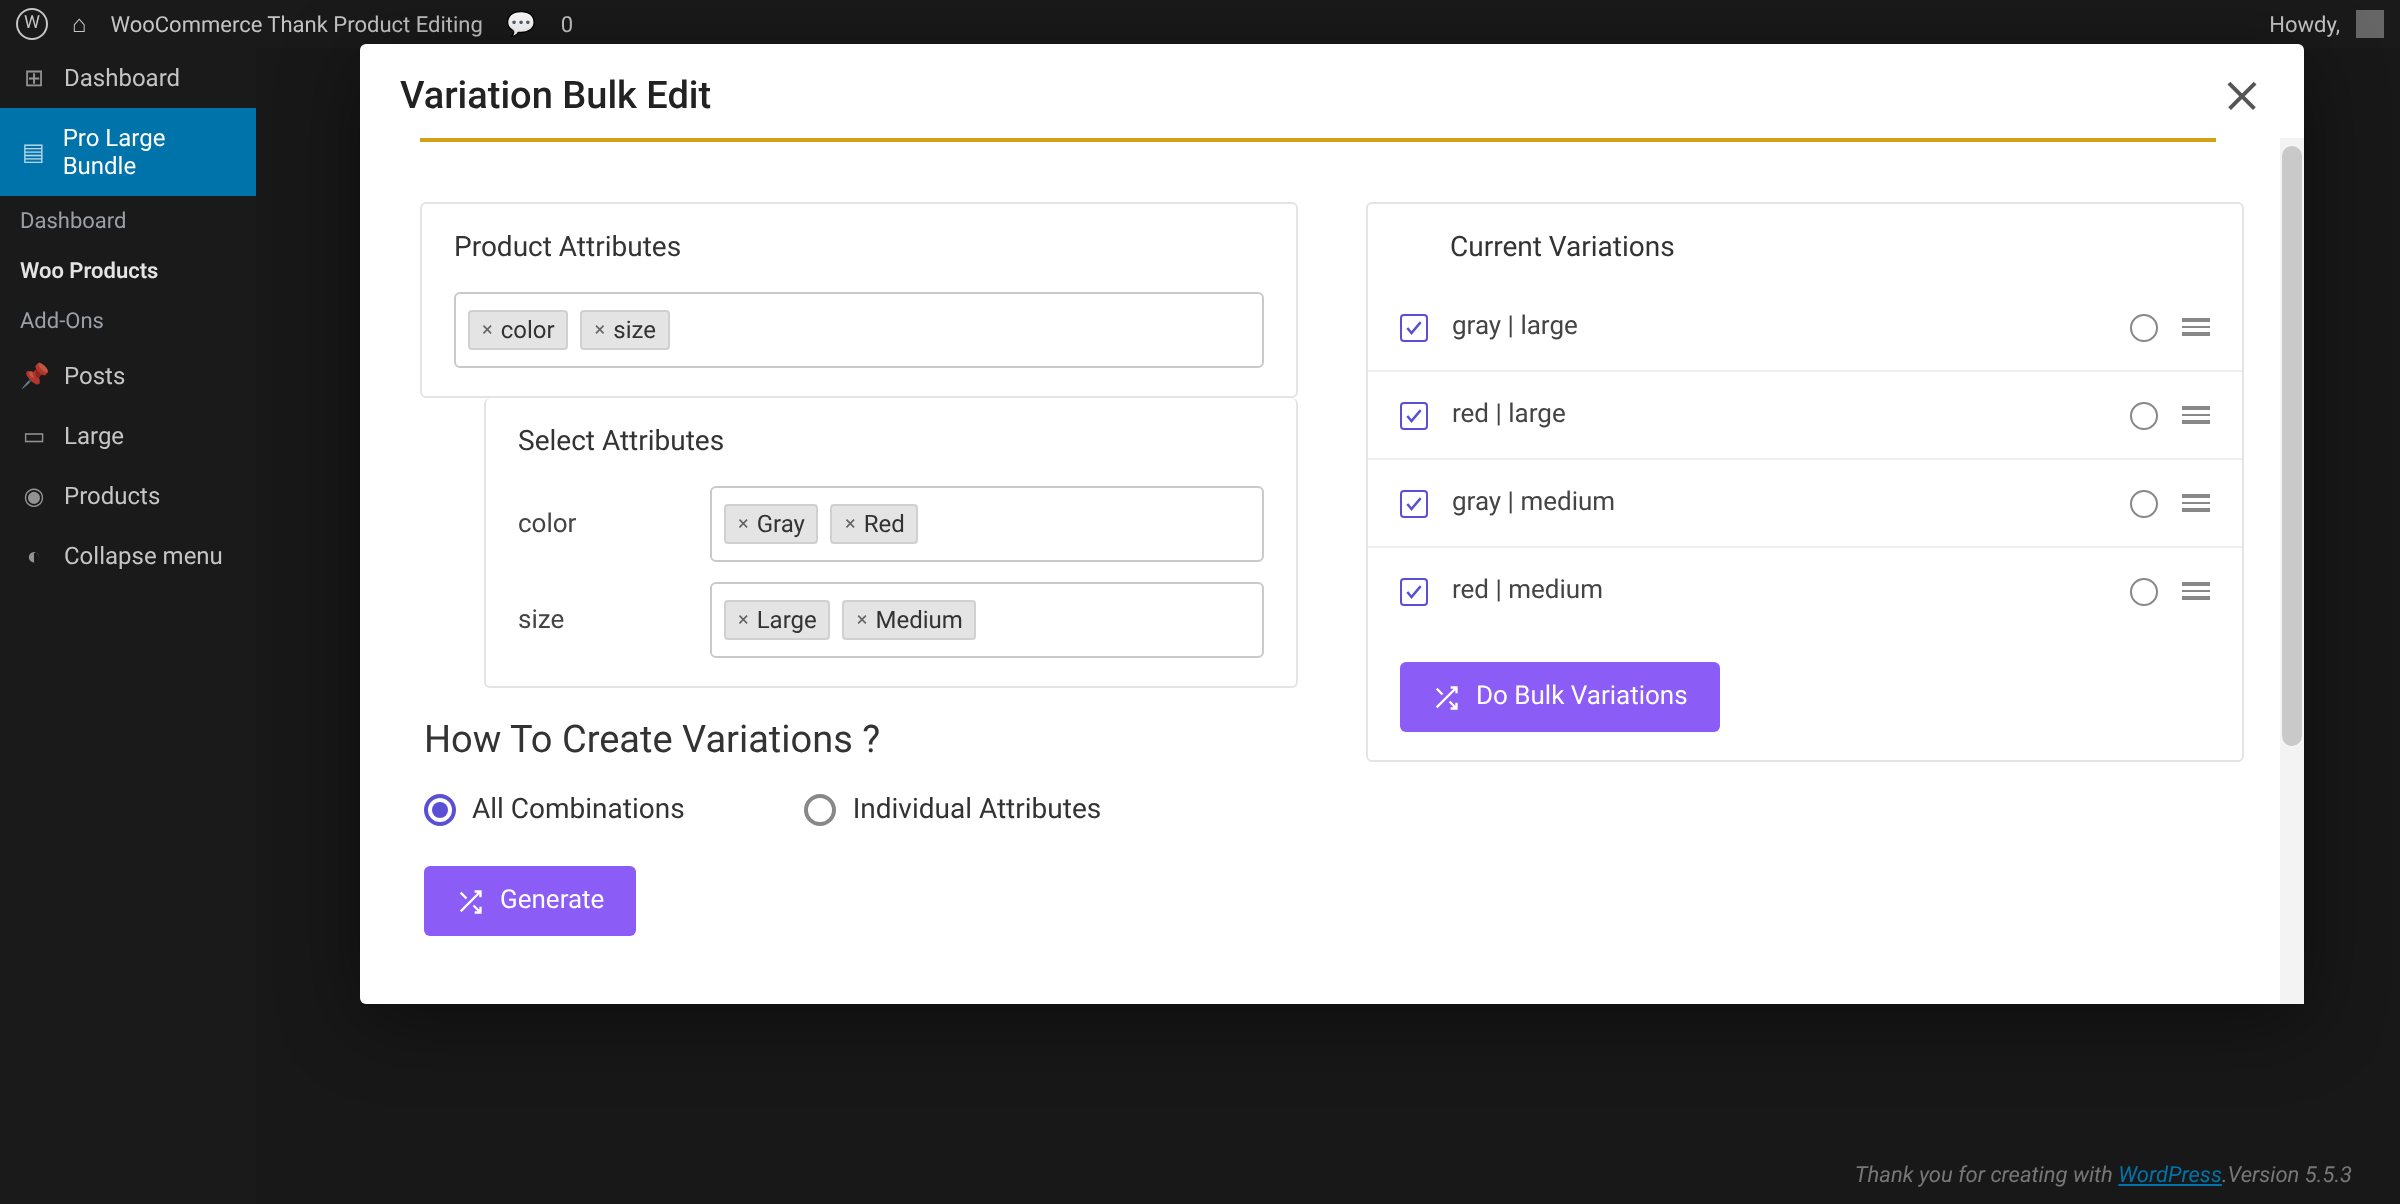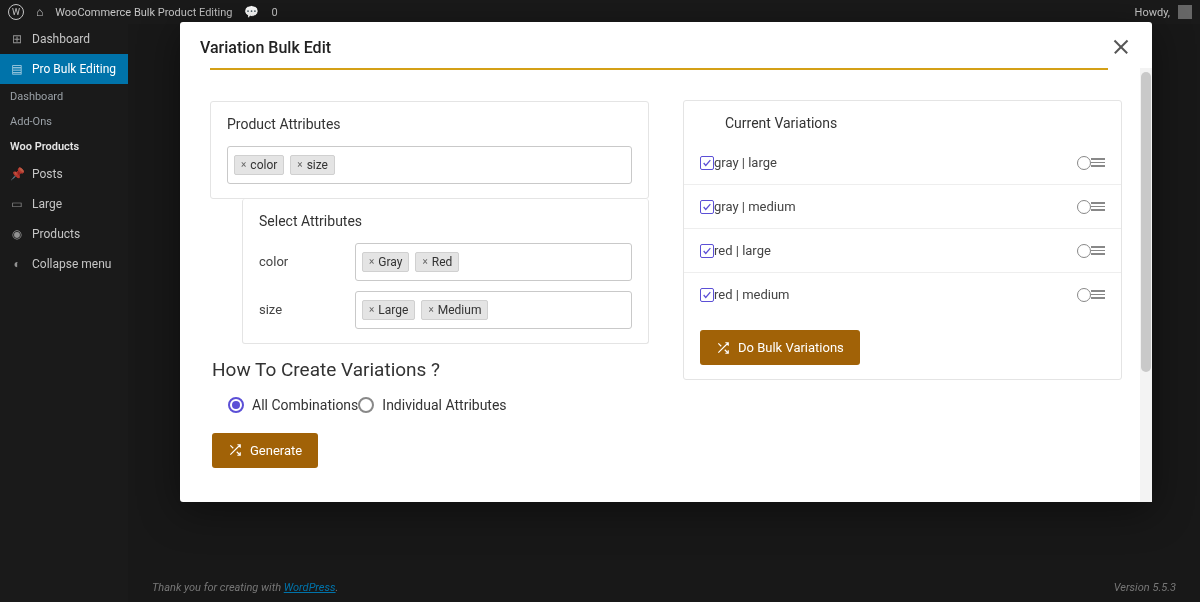--- a/index.html
+++ b/index.html
@@ -18,21 +18,21 @@
     .sb-item.active { background: #0073aa; color: #fff; position: relative; }
     .sb-item.active::after { content: ''; position: absolute; right: -6px; top: 50%; transform: translateY(-50%); border: 6px solid transparent; border-left-color: #0073aa; }
     .sb-ico { width: 14px; text-align: center; opacity: .7; }
     .sb-sub { padding: 6px 10px; font-size: 11px; color: #9aa0a6; cursor: pointer; }
     .sb-sub.bold { color: #e4e4e4; font-weight: 600; }
     
     .backdrop { position: absolute; top: 24px; left: 128px; right: 0; bottom: 0; background: rgba(20,20,20,.55); }
     
     .modal { position: absolute; top: 22px; left: 180px; width: 972px; height: 480px; background: #fff; border-radius: 3px; box-shadow: 0 8px 40px rgba(0,0,0,.45); display: flex; flex-direction: column; }
     .modal-head { display: flex; align-items: center; justify-content: space-between; padding: 14px 20px 10px; }
-    .modal-title { font-size: 16px; color: #222; font-weight: 500; }
+    .modal-title { font-size: 19px; color: #222; font-weight: 500; }
     .close-x { width: 22px; height: 22px; cursor: pointer; position: relative; }
     .close-x::before, .close-x::after { content:''; position:absolute; top:10px; left:2px; width:18px; height:1.5px; background:#555; }
     .close-x::before { transform: rotate(45deg); }
     .close-x::after { transform: rotate(-45deg); }
     
     .modal-body { flex:1; overflow-y:auto; padding: 0 30px 20px; display:flex; gap: 34px; position: relative; }
     .gold-rule { position:absolute; top:0; left:30px; right:44px; height:2px; background:#d4a017; }
     .scroll-track { position:absolute; top:0; right:0; width:12px; bottom:0; background:#f3f3f3; }
     .scroll-thumb { position:absolute; right:1px; top:4px; width:10px; height:300px; background:#c9c9c9; border-radius:5px; }
     
@@ -45,76 +45,76 @@
     
     .taginput { border:1px solid #c9c9c9; border-radius:3px; padding: 4px 6px; min-height: 38px; display:flex; flex-wrap:wrap; gap:6px; align-items:center; }
     .tag { background:#e4e4e4; border:1px solid #d0d0d0; border-radius:2px; padding: 2px 6px; font-size: 12px; color:#333; display:flex; align-items:center; gap:4px; cursor:pointer; }
     .tag .x { font-size: 10px; color:#666; }
     
     .attr-row { display:flex; align-items:center; gap: 16px; margin-top: 10px; }
     .attr-label { width: 80px; font-size: 13px; color:#444; }
     .attr-input { flex:1; }
     
     .htc-heading { font-size: 19px; color:#333; margin-bottom: 16px; font-weight:400; }
-    .radios { display:flex; margin-bottom: 20px; margin-left: 16px; }
+    .radios { display:flex; gap: 60px; margin-bottom: 20px; }
     .radio { display:flex; align-items:center; gap:8px; font-size: 14px; color:#333; cursor:pointer; }
     .radio-dot { width:16px; height:16px; border:2px solid #5b4fd6; border-radius:50%; display:flex; align-items:center; justify-content:center; }
     .radio-dot.on::after { content:''; width:8px; height:8px; background:#5b4fd6; border-radius:50%; }
     .radio-dot.off { border-color:#888; }
     
-    .btn-primary { background:#a16207; color:#fff; border:none; border-radius:3px; padding: 10px 16px; font-size: 13px; display:inline-flex; align-items:center; gap:8px; cursor:pointer; }
+    .btn-primary { background:#8b5cf6; color:#fff; border:none; border-radius:3px; padding: 10px 16px; font-size: 13px; display:inline-flex; align-items:center; gap:8px; cursor:pointer; }
     .shuffle-ico { width:14px; height:14px; position:relative; }
     .shuffle-ico svg { width:14px; height:14px; fill:none; stroke:#fff; stroke-width:2; }
     
     .var-list { }
-    .var-row { display:flex; align-items:center; padding: 14px 16px; border-top:1px solid #eee; gap: 0; }
+    .var-row { display:flex; align-items:center; padding: 14px 16px; border-top:1px solid #eee; gap: 12px; }
     .var-row:first-child { border-top: none; }
     .chk { width:14px; height:14px; border:1.5px solid #5b4fd6; border-radius:2px; display:flex; align-items:center; justify-content:center; cursor:pointer; }
     .chk svg { width:10px; height:10px; stroke:#5b4fd6; stroke-width:3; fill:none; }
     .var-label { flex:1; font-size: 13px; color:#444; }
     .var-radio { width:14px; height:14px; border:1.5px solid #888; border-radius:50%; cursor:pointer; }
     .drag-ico { display:flex; flex-direction:column; gap:2px; cursor:grab; }
     .drag-ico span { width:14px; height:1.5px; background:#888; }
     .bulk-action-wrap { padding: 14px 16px; }
     
-    .footer { position:absolute; bottom: 0; left:128px; right:0; height: 30px; display:flex; align-items:center; justify-content:space-between; padding: 0 24px; font-size: 11px; color:#777; font-style: italic; }
+    .footer { position:absolute; bottom: 0; left:128px; right:0; height: 30px; display:flex; align-items:center; justify-content:flex-end; padding: 0 24px; font-size: 11px; color:#777; font-style: italic; }
     .footer a { color:#0073aa; font-style: italic; }
     
     .left-stack { display:flex; flex-direction:column;justify-content:center; }
     .below-panel { padding: 14px 2px; }
   </style>
 </head>
 <body>
 
 <div class="admin-bar">
   <div class="admin-bar-left">
     <span class="wp-logo">W</span>
     <span class="home-ico">⌂</span>
-    <span>WooCommerce Bulk Product Editing</span>
+    <span>WooCommerce Thank Product Editing</span>
     <span class="speech-ico">💬</span>
     <span>0</span>
   </div>
   <div class="admin-bar-right">
     <span>Howdy,</span>
     <span class="avatar"></span>
   </div>
 </div>
 
 <div class="sidebar">
   <div class="sb-item">
     <span class="sb-ico">⊞</span>
     <span>Dashboard</span>
   </div>
   <div class="sb-item active">
     <span class="sb-ico">▤</span>
-    <span>Pro Bulk Editing</span>
+    <span>Pro Large Bundle</span>
   </div>
   <div class="sb-sub">Dashboard</div>
+  <div class="sb-sub bold">Woo Products</div>
   <div class="sb-sub">Add-Ons</div>
-  <div class="sb-sub bold">Woo Products</div>
   <div class="sb-item">
     <span class="sb-ico">📌</span>
     <span>Posts</span>
   </div>
   <div class="sb-item">
     <span class="sb-ico">▭</span>
     <span>Large</span>
   </div>
   <div class="sb-item">
     <span class="sb-ico">◉</span>
@@ -212,35 +212,35 @@
                 <span></span>
                 <span></span>
               </span>
             </div>
             <div class="var-row">
               <span class="chk">
                 <svg viewBox="0 0 24 24">
                   <polyline points="4 12 9 18 20 5"></polyline>
                 </svg>
               </span>
+              <span class="var-label">red | large</span>
+              <span class="var-radio"></span>
+              <span class="drag-ico">
+                <span></span>
+                <span></span>
+                <span></span>
+              </span>
+            </div>
+            <div class="var-row">
+              <span class="chk">
+                <svg viewBox="0 0 24 24">
+                  <polyline points="4 12 9 18 20 5"></polyline>
+                </svg>
+              </span>
               <span class="var-label">gray | medium</span>
-              <span class="var-radio"></span>
-              <span class="drag-ico">
-                <span></span>
-                <span></span>
-                <span></span>
-              </span>
-            </div>
-            <div class="var-row">
-              <span class="chk">
-                <svg viewBox="0 0 24 24">
-                  <polyline points="4 12 9 18 20 5"></polyline>
-                </svg>
-              </span>
-              <span class="var-label">red | large</span>
               <span class="var-radio"></span>
               <span class="drag-ico">
                 <span></span>
                 <span></span>
                 <span></span>
               </span>
             </div>
             <div class="var-row">
               <span class="chk">
                 <svg viewBox="0 0 24 24">

